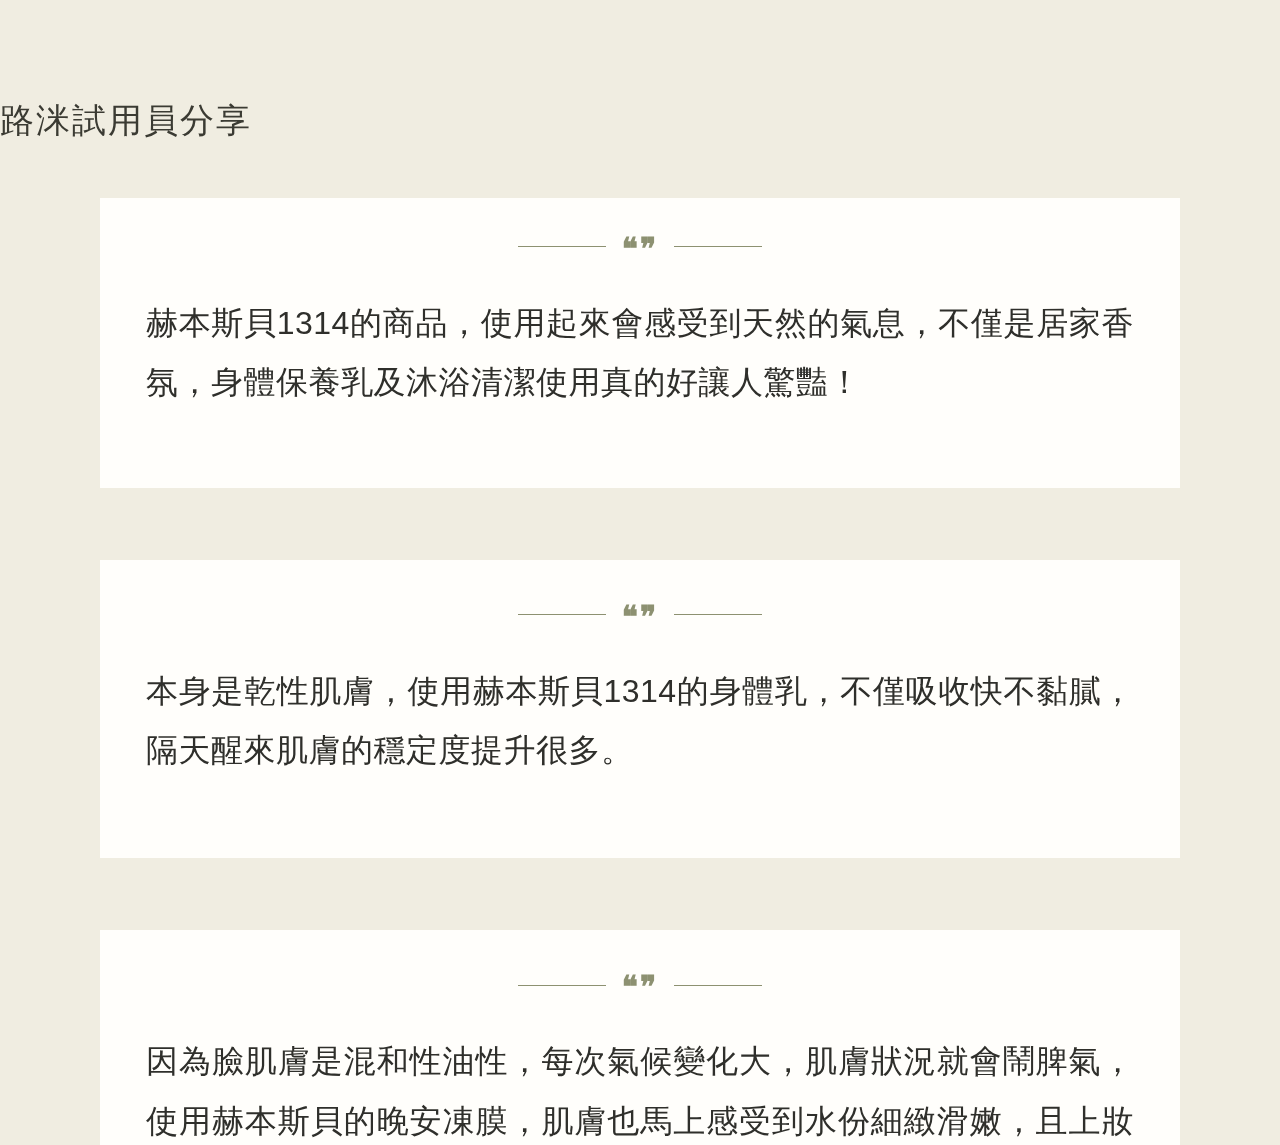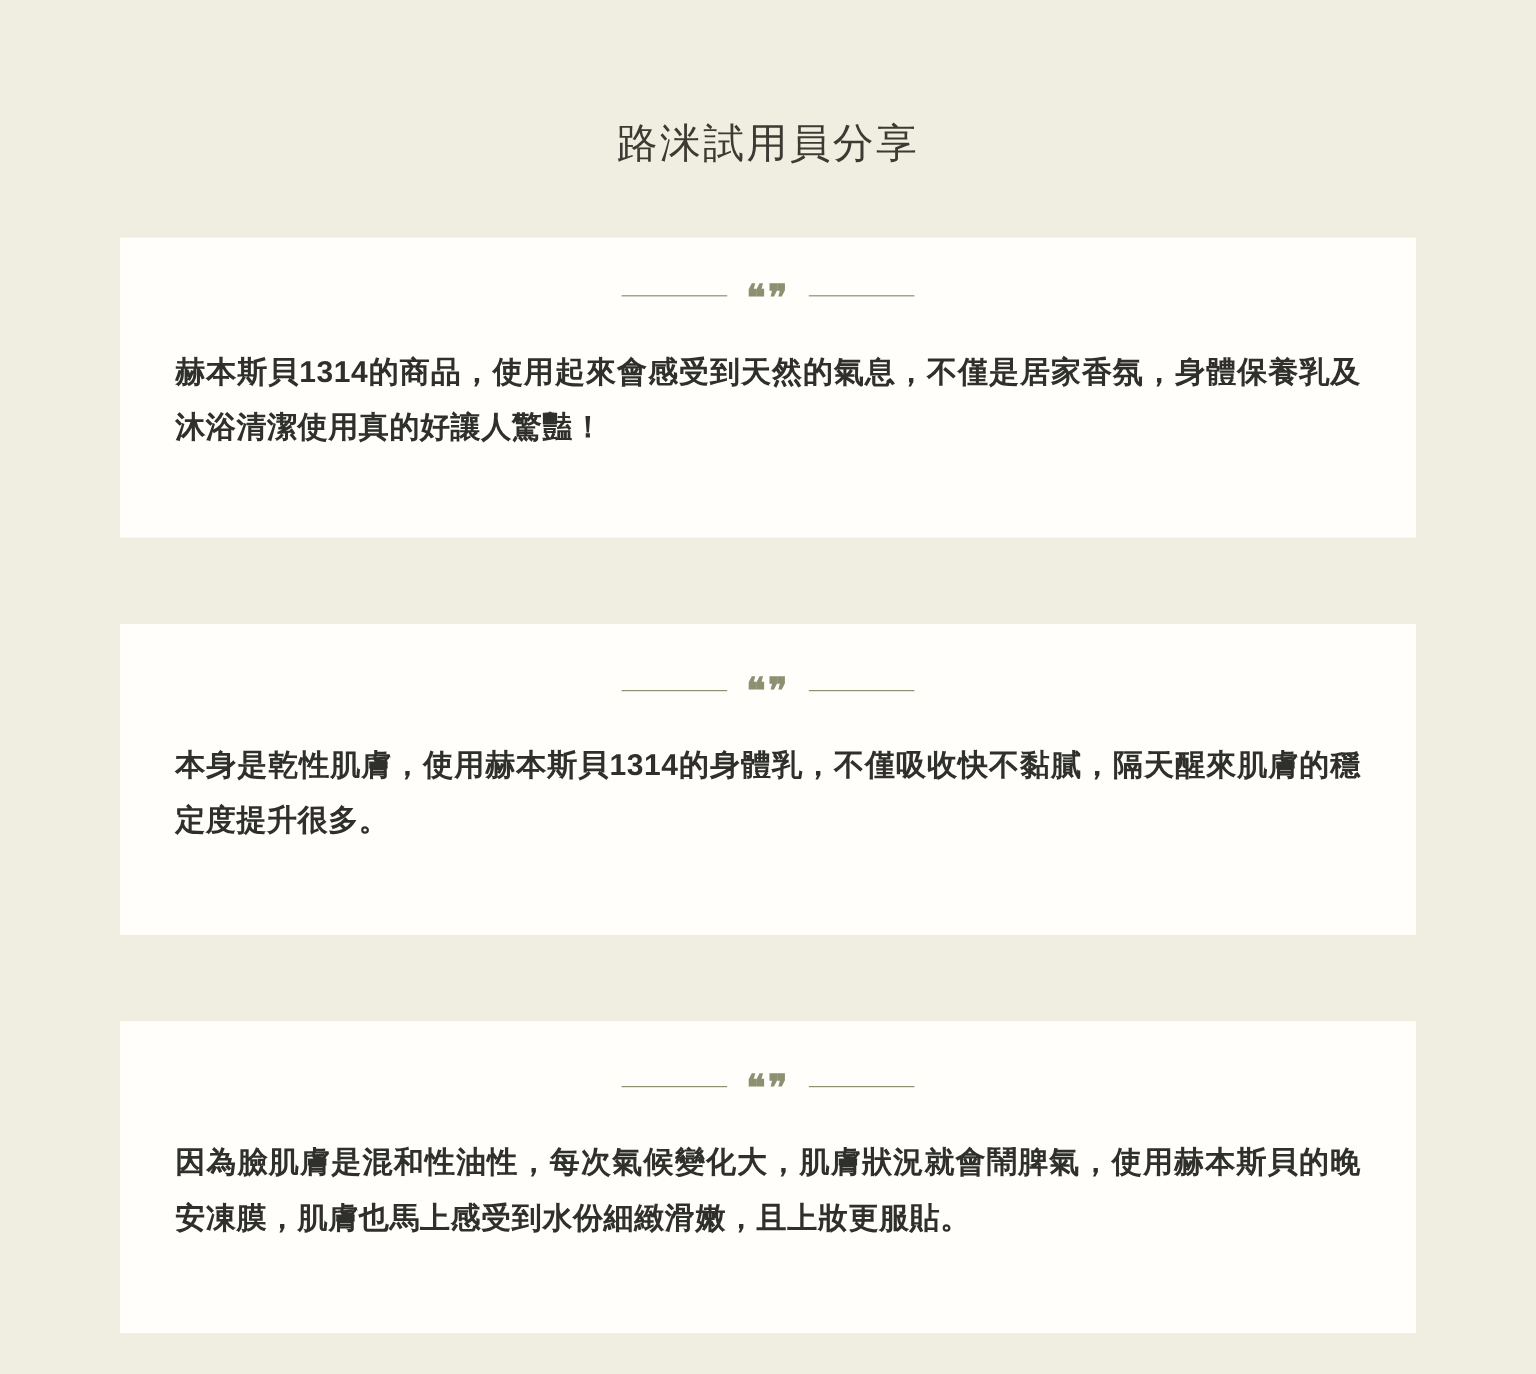--- a/index.html
+++ b/index.html
@@ -16,21 +16,20 @@
 
   .page {
     position: relative;
     width: 1280px;
     height: 1145px;
     box-sizing: border-box;
     overflow: hidden;
   }
 
   .page-title {
-    text-align: center;
     font-family: "Liberation Serif", "DejaVu Serif", serif;
     font-size: 34px;
     letter-spacing: 2px;
     color: #3b3b33;
     font-weight: 400;
     padding-top: 78px;
     line-height: 1.2;
   }
 
   .cards {
@@ -68,27 +67,27 @@
     font-family: "Liberation Serif", "DejaVu Serif", serif;
     font-size: 30px;
     line-height: 1;
     letter-spacing: 2px;
     font-weight: 700;
     position: relative;
     top: 2px;
   }
 
   .card-text {
-    font-size: 25px;
+    font-size: 32px;
     line-height: 1.85;
     color: #2f2f2b;
     letter-spacing: 0.5px;
     text-align: justify;
     text-justify: inter-ideograph;
-    font-weight: 700;
+    font-weight: 400;
   }
 
   
   .card.c1 { padding-bottom: 44px; }
   .card.c2 { padding-top: 40px; padding-bottom: 46px; }
   .card.c3 { padding-top: 40px; padding-bottom: 48px; }
 </style>
 </head>
 <body>
 

